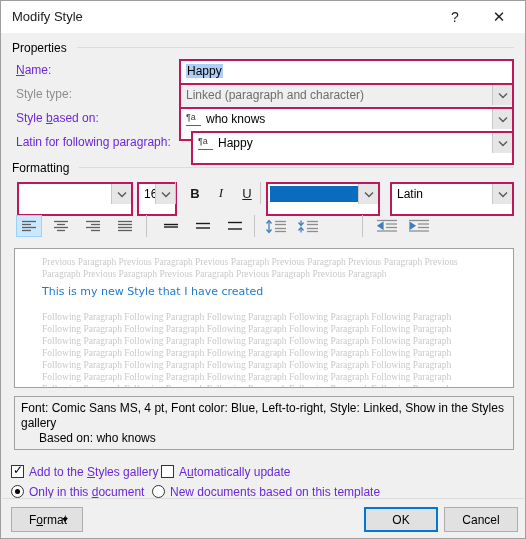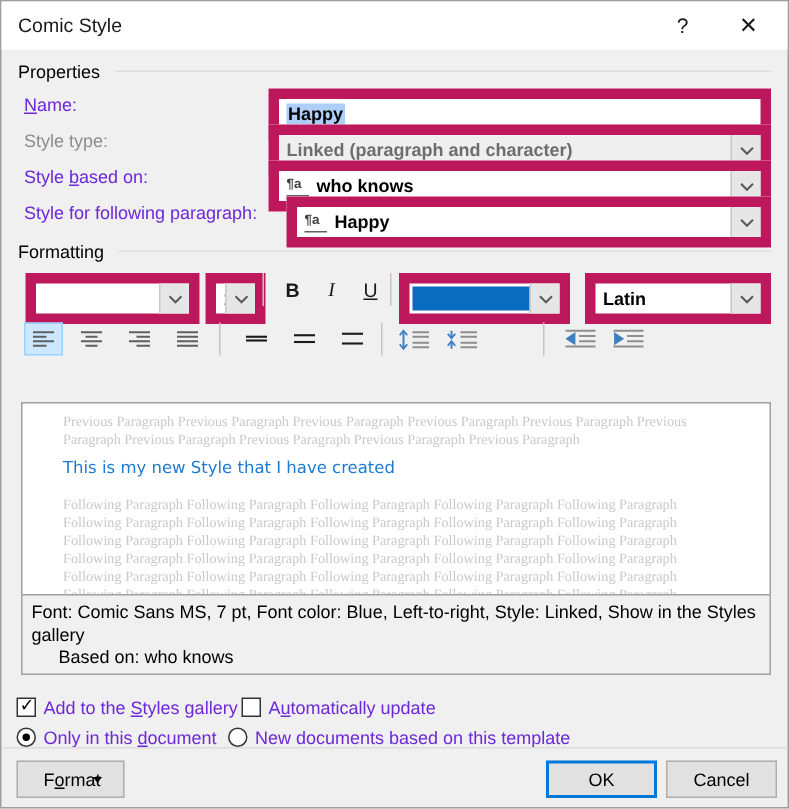--- a/index.html
+++ b/index.html
@@ -63,22 +63,21 @@
     white-space: nowrap;
   }
   .lbl.dim { color: #8d8d8d; }
   .u { text-decoration: underline; }
 
   
   .field {
     position: absolute;
     height: 34px;
     background: #ffffff;
-    border: 7px solid #be185d;
-    font-weight: bold;
+    border: 2px solid #be185d;
   }
   .field.disabled { background: #efefef; }
   .field-text {
     position: absolute; left: 5px; top: 3px;
     font-size: 12px; color: #000;
     white-space: nowrap;
   }
   .field-text.dim { color: #6d6d6d; }
   .field-text.sel {
     background: #accef7;
@@ -121,21 +120,20 @@
   }
 
   
   #preview {
     position: absolute;
     left: 13px; top: 247px;
     width: 500px; height: 140px;
     background: #ffffff;
     border: 1px solid #a0a0a0;
     overflow: hidden;
-    margin-top: 20px;
   }
   .prev-prev, .prev-follow {
     position: absolute;
     left: 27px; width: 444px;
     font-family: "Liberation Serif", serif;
     font-size: 9.5px;
     color: #c9c9c9;
     line-height: 12px;
     text-align: left;
   }
@@ -216,21 +214,21 @@
     width: 522px; height: 1px;
     background: #dcdcdc;
   }
 </style>
 </head>
 <body>
 
 <div id="dialog">
 
   <div id="titlebar">
-    <div id="title-text">Comic Style</div>
+    <div id="title-text">Modify Style</div>
     <div class="tb-btn" id="help-btn">?</div>
     <div class="tb-btn" id="close-btn">✕</div>
   </div>
 
   <div class="group-label" style="left:11px; top:40px;">Properties</div>
   <div class="group-rule" style="left:76px; top:46px; width:437px;"></div>
 
   <div class="lbl" style="left:15px; top:62px;"><span class="u">N</span><span>ame:</span></div>
   <div class="field" style="left:178px; top:58px; width:335px;">
     <div class="field-text sel">Happy</div>
@@ -250,21 +248,21 @@
   <div class="field" style="left:178px; top:106px; width:335px;">
     <div class="style-ico">¶a</div>
     <div class="field-text" style="left:25px;">who knows</div>
     <div class="combo-arrow">
       <svg width="10" height="7" viewBox="0 0 10 7">
           <path d="M1 1.5 L5 5.5 L9 1.5" stroke="#5a5a5a" stroke-width="1.4" fill="none"></path>
         </svg>
     </div>
   </div>
 
-  <div class="lbl" style="left:15px; top:134px;">Style for following paragraph:</div>
+  <div class="lbl" style="left:15px; top:134px;">Latin for following paragraph:</div>
   <div class="field" style="left:190px; top:130px; width:323px;">
     <div class="style-ico">¶a</div>
     <div class="field-text" style="left:25px;">Happy</div>
     <div class="combo-arrow">
       <svg width="10" height="7" viewBox="0 0 10 7">
           <path d="M1 1.5 L5 5.5 L9 1.5" stroke="#5a5a5a" stroke-width="1.4" fill="none"></path>
         </svg>
     </div>
   </div>
 
@@ -451,21 +449,21 @@
     </svg>
   </div>
 
   <div id="preview">
     <div class="prev-prev">Previous Paragraph Previous Paragraph Previous Paragraph Previous Paragraph Previous Paragraph Previous Paragraph Previous Paragraph Previous Paragraph Previous Paragraph Previous Paragraph</div>
     <div id="prev-sample" style="color: rgb(30, 122, 208);">This is my new Style that I have created</div>
     <div class="prev-follow">Following Paragraph Following Paragraph Following Paragraph Following Paragraph Following Paragraph Following Paragraph Following Paragraph Following Paragraph Following Paragraph Following Paragraph Following Paragraph Following Paragraph Following Paragraph Following Paragraph Following Paragraph Following Paragraph Following Paragraph Following Paragraph Following Paragraph Following Paragraph Following Paragraph Following Paragraph Following Paragraph Following Paragraph Following Paragraph Following Paragraph Following Paragraph Following Paragraph Following Paragraph Following Paragraph Following Paragraph Following Paragraph Following Paragraph Following Paragraph Following Paragraph</div>
   </div>
 
   <div id="description">
-    <div id="desc-line1">Font: Comic Sans MS, 7 pt, Font color: Blue, Left-to-right, Style: Linked, Show in the Styles gallery</div>
+    <div id="desc-line1">Font: Comic Sans MS, 4 pt, Font color: Blue, Left-to-right, Style: Linked, Show in the Styles gallery</div>
     <div id="desc-line2">Based on: who knows</div>
   </div>
 
   <div class="chk-box" style="left:10px; top:464px;">
     <span class="chk-mark">✓</span>
   </div>
   <div class="lbl" style="left:28px; top:464px;">Add to the <span class="u">S</span>tyles gallery</div>
 
   <div class="chk-box" style="left:160px; top:464px;"></div>
   <div class="lbl" style="left:178px; top:464px;">A<span class="u">u</span>tomatically update</div>

